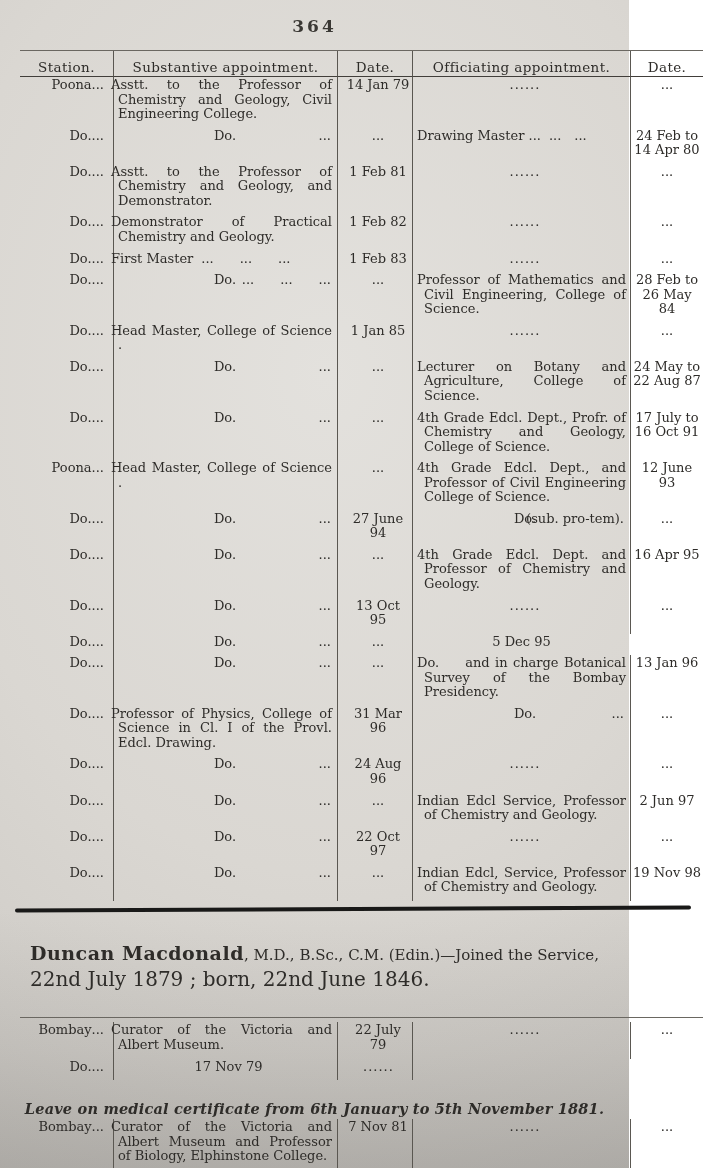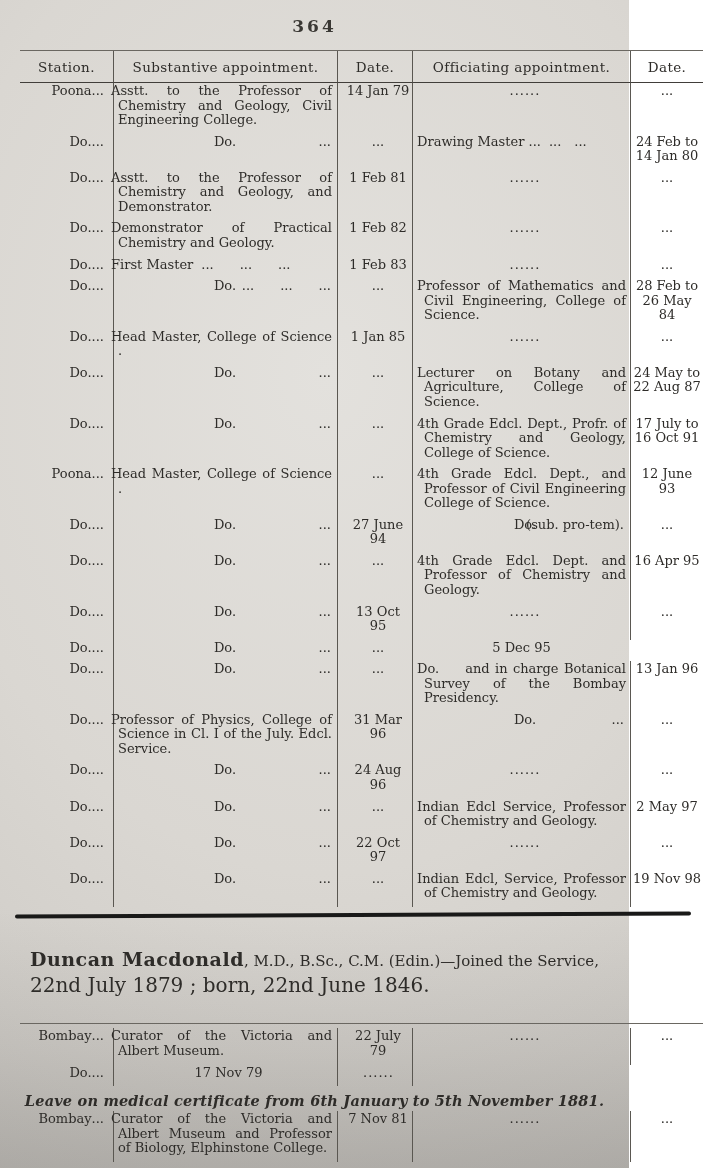--- a/index.html
+++ b/index.html
@@ -19,21 +19,21 @@
     text-align:center;font-size:17px;letter-spacing:3px;color:#3a3834;
     margin-bottom:14px;font-weight:bold;
   }
   
   .tbl{margin-left:20px;width:683px;}
   .trow{display:grid;grid-template-columns:93px 224px 75px 218px 73px;}
   .c{position:relative;box-sizing:border-box;padding:1px 4px 6px 4px;
      font-size:13px;line-height:1.12;}
   .trow .c + .c{border-left:1px solid #5a5751;}
   .thead{border-top:1px solid #6a6761;}
-  .thead .c{border-bottom:1.5px solid #413e3a;padding:9px 2px 7px;text-align:center;
+  .thead .c{border-bottom:1.5px solid #413e3a;padding:9px 2px 1px;text-align:center;
             font-size:13.5px;letter-spacing:.4px;}
   .c-station{display:flex;justify-content:flex-end;padding-left:6px;padding-right:9px;}
   .c-subst{text-align:justify;text-indent:-7px;padding-right:5px;}
   .c-subst.ditto{text-align:center;text-indent:0;}
   .c-subst .dots, .c-offic .dots{margin-left:8px;}
   .c-subst.ditto .dots, .c-offic.ditto .dots{position:absolute;right:6px;top:1px;margin:0;}
   .c-date{text-align:center;padding-left:8px;padding-right:2px;}
   .c-offic{text-align:justify;padding-left:11px;text-indent:-7px;padding-right:4px;}
   .c-offic.cdots{text-align:center;text-indent:0;letter-spacing:1px;}
   .c-offic.ditto{text-align:center;text-indent:0;}
@@ -41,21 +41,21 @@
   
   .heavy{height:4px;background:#191918;width:676px;margin:6px 0 0 15px;
          transform:rotate(-.25deg);border-radius:2px;}
   .entry-heading{margin:30px 30px 24px;line-height:1.35;}
   .entry-heading .hname{font-size:19px;font-weight:bold;letter-spacing:.5px;}
   .entry-heading .hrest{font-size:15px;}
   .entry-heading .hline2{font-size:20px;}
   .tbl2{border-top:1px solid #6a6761;padding-top:4px;}
   .leave-note{
     text-align:center;font-style:italic;font-weight:bold;font-size:14.5px;
-    margin:6px 20px 2px;letter-spacing:.2px;
+    margin:20px 20px 2px;letter-spacing:.2px;
   }
   .t, .dots{white-space:pre-wrap;}
 </style>
 </head>
 <body>
 
 <div class="page">
 
   <div class="pageno">364</div>
 
@@ -79,21 +79,21 @@
           <div class="c c-odate"><span class="t">...</span></div>
         </div>
         <div class="trow">
           <div class="c c-station">
             <span class="t">Do.</span>
             <span class="dots">...</span>
           </div>
           <div class="c c-subst ditto"><span class="t">Do.</span><span class="dots">...</span></div>
           <div class="c c-date"><span class="t">...</span></div>
           <div class="c c-offic"><span class="t">Drawing Master ...</span><span class="dots">... ...</span></div>
-          <div class="c c-odate"><span class="t">24 Feb to 14 Jan 80</span></div>
+          <div class="c c-odate"><span class="t">24 Feb to 14 Apr 80</span></div>
         </div>
         <div class="trow">
           <div class="c c-station">
             <span class="t">Do.</span>
             <span class="dots">...</span>
           </div>
           <div class="c c-subst"><span class="t">Asstt. to the Professor of Chemistry and Geology, and Demonstrator.</span></div>
           <div class="c c-date"><span class="t">1 Feb 81</span></div>
           <div class="c c-offic cdots"><span class="t">......</span></div>
           <div class="c c-odate"><span class="t">...</span></div>
@@ -215,21 +215,21 @@
           <div class="c c-subst ditto"><span class="t">Do.</span><span class="dots">...</span></div>
           <div class="c c-date"><span class="t">...</span></div>
           <div class="c c-offic"><span class="t">Do.  and in charge Botanical Survey of the Bombay Presidency.</span></div>
           <div class="c c-odate"><span class="t">13 Jan 96</span></div>
         </div>
         <div class="trow">
           <div class="c c-station">
             <span class="t">Do.</span>
             <span class="dots">...</span>
           </div>
-          <div class="c c-subst"><span class="t">Professor of Physics, College of Science in Cl. I of the July. Edcl. Service.</span></div>
+          <div class="c c-subst"><span class="t">Professor of Physics, College of Science in Cl. I of the Provl. Edcl. Drawing.</span></div>
           <div class="c c-date"><span class="t">31 Mar 96</span></div>
           <div class="c c-offic ditto"><span class="t">Do.</span><span class="dots">...</span></div>
           <div class="c c-odate"><span class="t">...</span></div>
         </div>
         <div class="trow">
           <div class="c c-station">
             <span class="t">Do.</span>
             <span class="dots">...</span>
           </div>
           <div class="c c-subst ditto"><span class="t">Do.</span><span class="dots">...</span></div>
@@ -238,21 +238,21 @@
           <div class="c c-odate"><span class="t">...</span></div>
         </div>
         <div class="trow">
           <div class="c c-station">
             <span class="t">Do.</span>
             <span class="dots">...</span>
           </div>
           <div class="c c-subst ditto"><span class="t">Do.</span><span class="dots">...</span></div>
           <div class="c c-date"><span class="t">...</span></div>
           <div class="c c-offic"><span class="t">Indian Edcl Service, Professor of Chemistry and Geology.</span></div>
-          <div class="c c-odate"><span class="t">2 May 97</span></div>
+          <div class="c c-odate"><span class="t">2 Jun 97</span></div>
         </div>
         <div class="trow">
           <div class="c c-station">
             <span class="t">Do.</span>
             <span class="dots">...</span>
           </div>
           <div class="c c-subst ditto"><span class="t">Do.</span><span class="dots">...</span></div>
           <div class="c c-date"><span class="t">22 Oct 97</span></div>
           <div class="c c-offic cdots"><span class="t">......</span></div>
           <div class="c c-odate"><span class="t">...</span></div>

